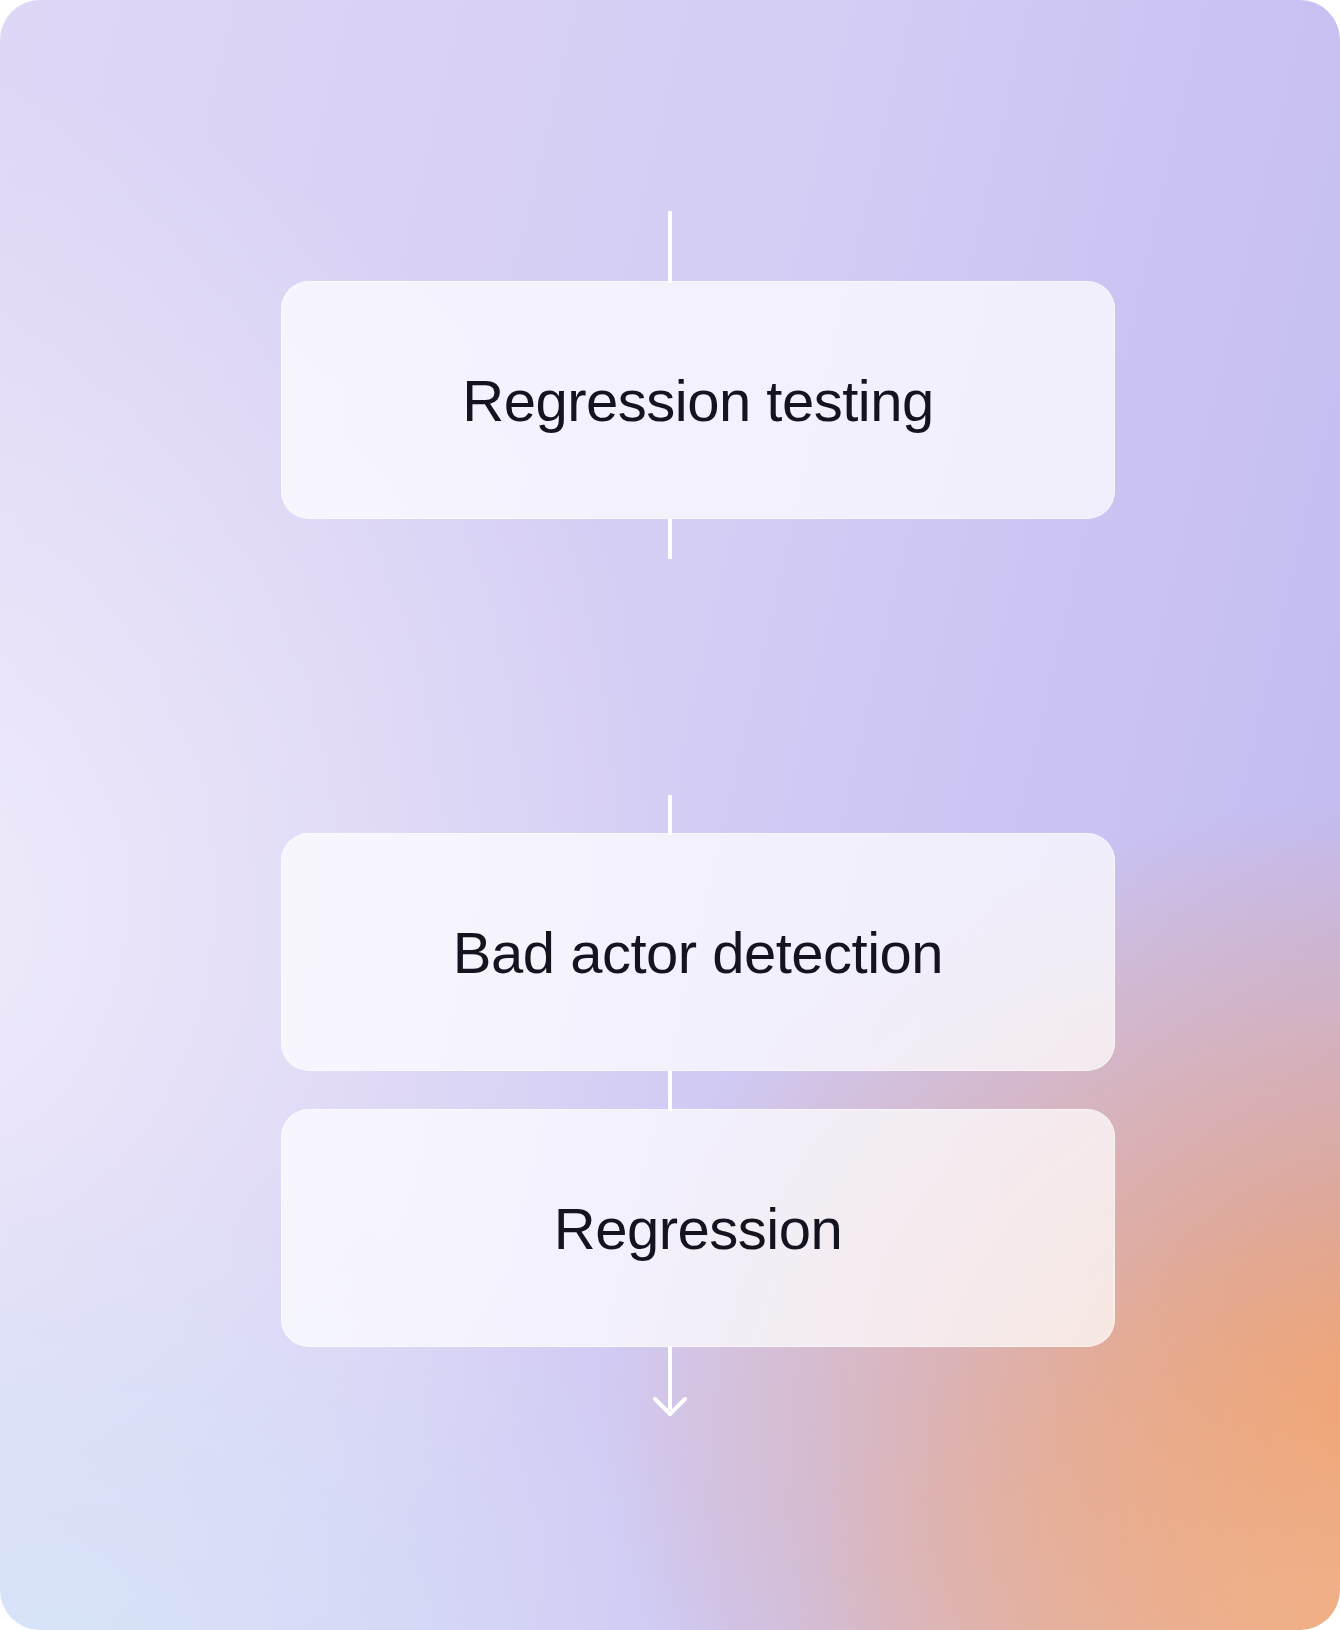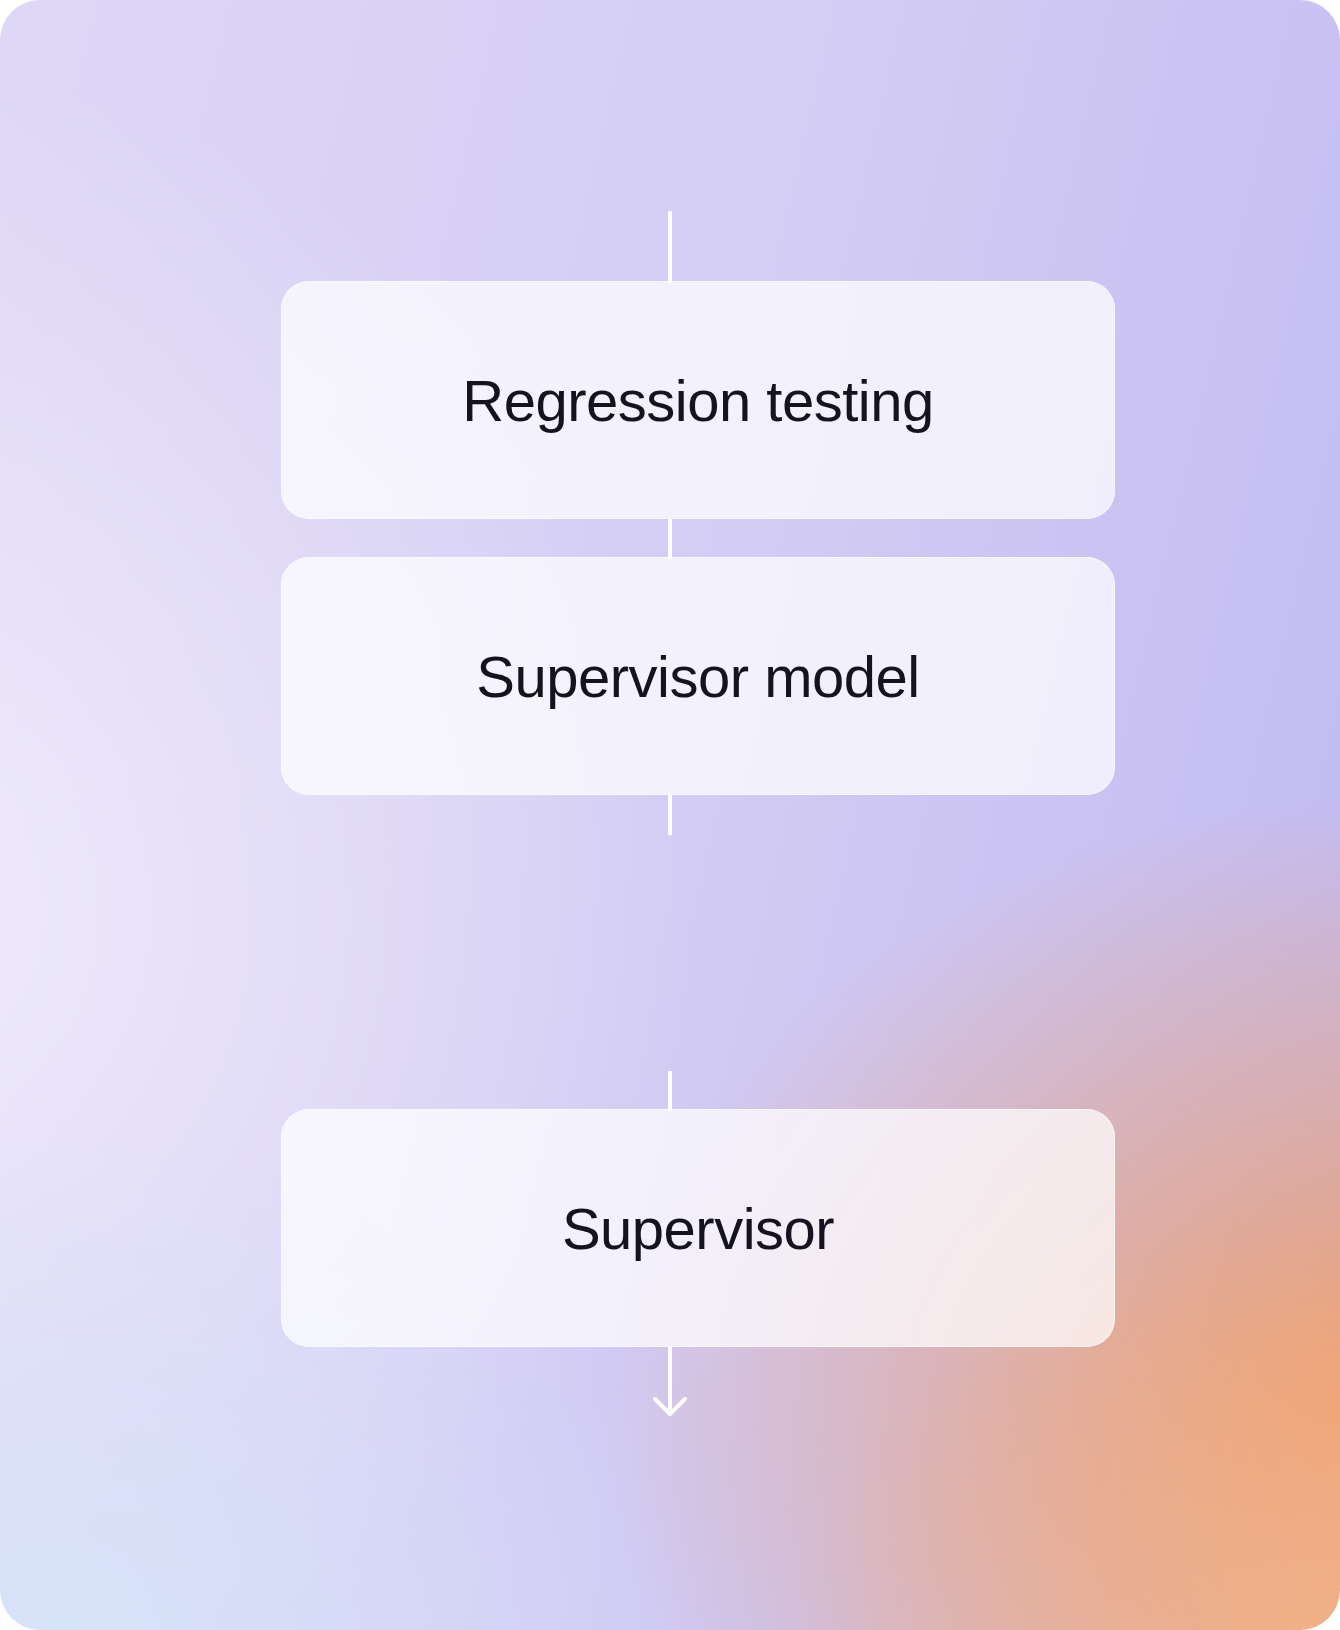--- a/index.html
+++ b/index.html
@@ -77,26 +77,26 @@
   <div class="connector seg-top"></div>
   <div class="connector seg-1"></div>
   <div class="connector seg-2"></div>
   <div class="connector seg-3"></div>
   <div class="connector seg-bottom"></div>
 
   <div class="flow-node node-1">
     <span>Regression testing</span>
   </div>
 
-  <div class="flow-node node-2">
-    <span>Supervisor model</span>
+
+  <div class="flow-node node-3">
+    <span>Bad actor detection</span>
   </div>
 
-
   <div class="flow-node node-4">
-    <span>Supervisor</span>
+    <span>Regression</span>
   </div>
 
   <svg class="arrow-head" width="36" height="24" viewBox="0 0 36 24">
     <polyline points="3,3 18,18 33,3" fill="none" stroke="#ffffff" stroke-width="4" stroke-linecap="round" stroke-linejoin="round"></polyline>
   </svg>
 
 </div>
 
 </body></html>

